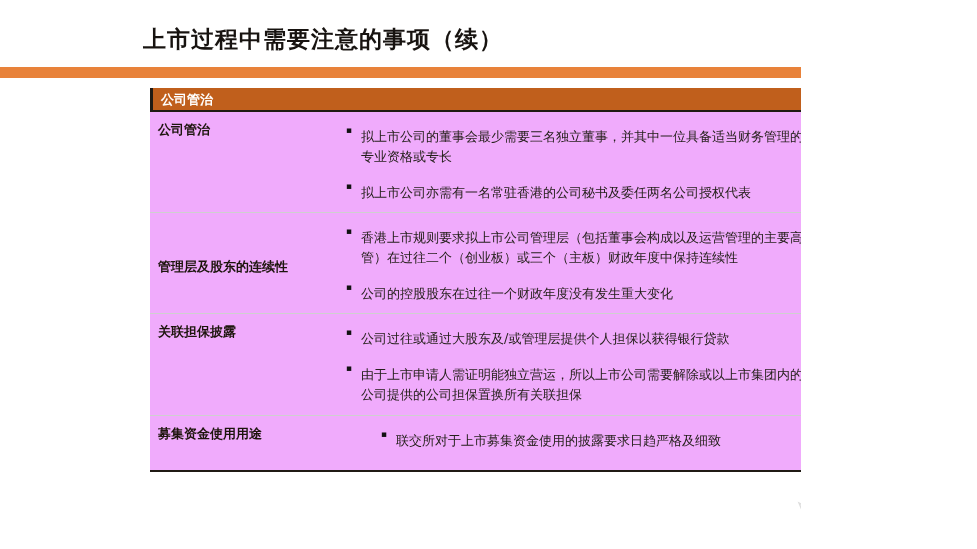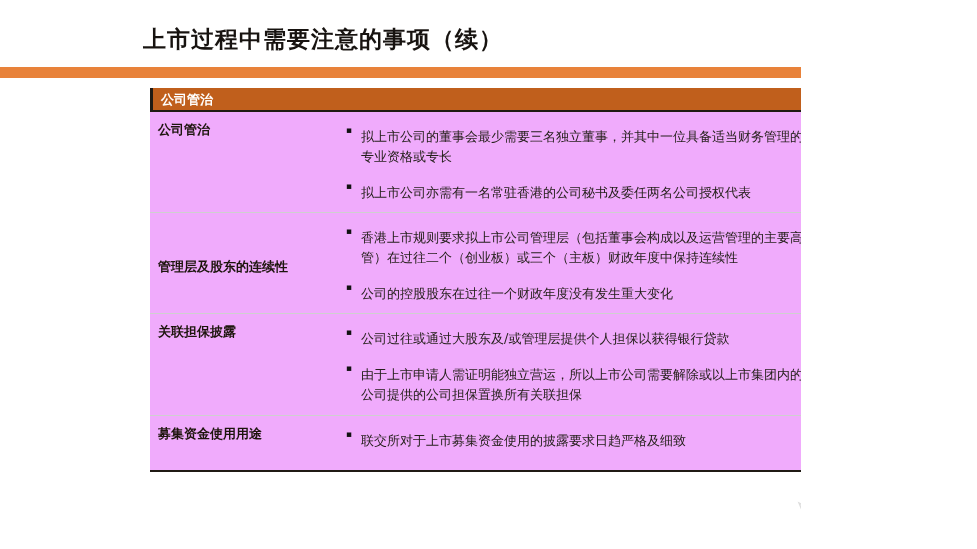--- a/index.html
+++ b/index.html
@@ -63,21 +63,21 @@
   .t-row {
     display: flex;
     border-bottom: 1px solid #cfcfcf;
     padding-top: 6px;
     box-sizing: border-box;
   }
   .t-row:last-child { border-bottom: none; }
   .t-row:nth-child(1) { min-height: 70px; }
   .t-row:nth-child(2) { min-height: 90px; align-items: center; }
   .t-row:nth-child(3) { min-height: 102px; }
-  .t-row:nth-child(4) { min-height: 54px; }
+  .t-row:nth-child(4) { min-height: 54px; gap: 35px; }
   .issue-cell {
     width: 192px;
     flex: none;
     padding: 2px 6px 0 8px;
     font-weight: bold;
     color: #1d150d;
     box-sizing: border-box;
     line-height: 20px;
   }
   .bullet-list {

